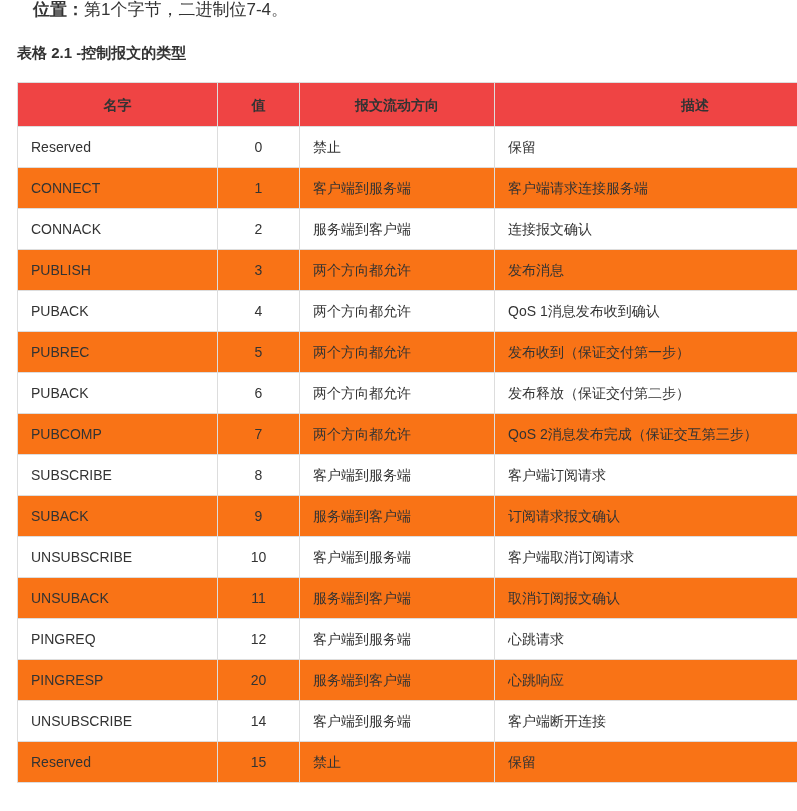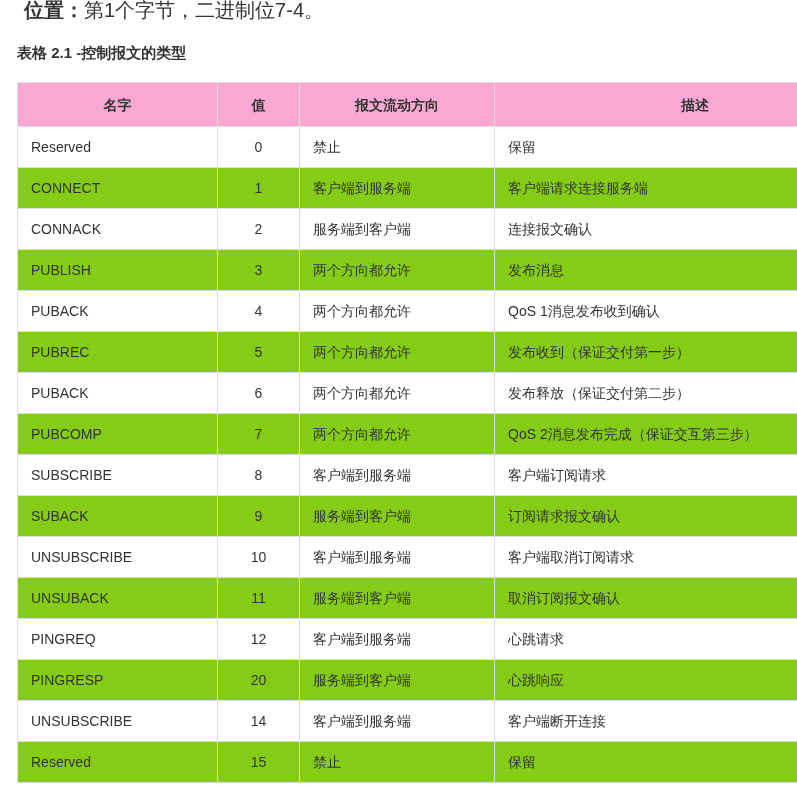--- a/index.html
+++ b/index.html
@@ -18,22 +18,22 @@
   }
 
   .page {
     padding: 0 0 0 0;
     box-sizing: border-box;
   }
 
   
   .para {
     margin: 0;
-    padding: 0 24px;
-    font-size: 20px;
+    padding: 0 33px;
+    font-size: 17px;
     line-height: 20px;
     color: #333333;
   }
   .para-position {
     padding-top: 0px;
     height: 22px;
   }
   .para-desc {
     padding-top: 18px;
     height: 26px;
@@ -75,27 +75,27 @@
     padding: 0 13px;
     height: 40px;
     vertical-align: middle;
     color: #333333;
     font-size: 14px;
     line-height: 18px;
     overflow: hidden;
     white-space: nowrap;
   }
   table.mqtt-table th {
-    background: #f9a8d4;
+    background: #ef4444;
     font-weight: bold;
     text-align: center;
     height: 43px;
   }
   table.mqtt-table tbody tr.zebra > td {
-    background: #84cc16;
+    background: #f97316;
   }
   table.mqtt-table tbody tr.plain > td {
     background: #ffffff;
   }
   td.col-value,
   th.col-value {
     text-align: center;
     padding: 0 6px;
   }
   .col-name  { width: 173px; }

